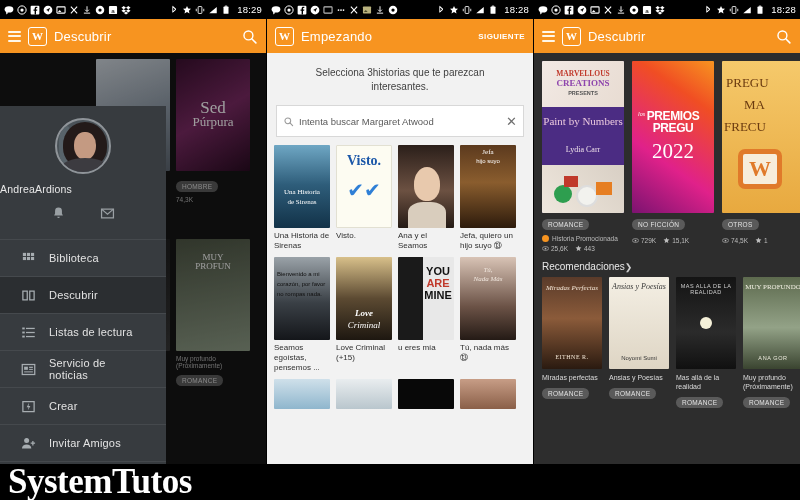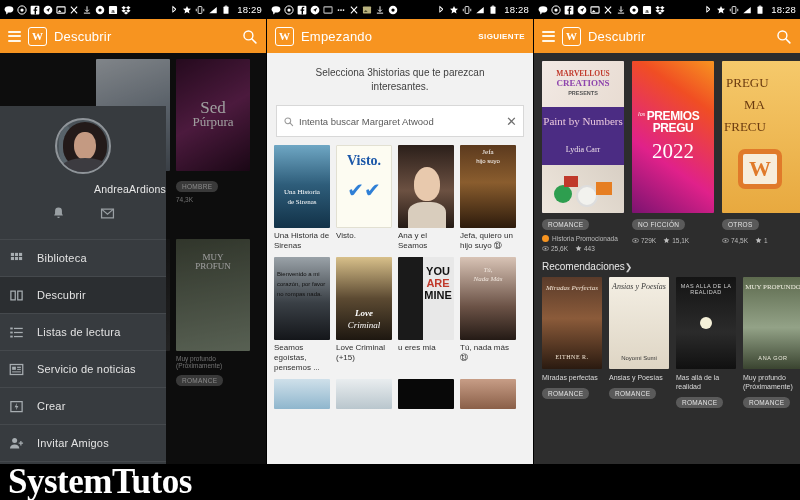--- a/index.html
+++ b/index.html
@@ -44,37 +44,37 @@
   .bg-row { display:flex; gap:6px; padding:0 4px 6px 4px; }
   .bg-card { width:74px; flex:0 0 74px; }
   .bg-cover { width:74px; height:112px; border-radius:1px; position:relative;
     overflow:hidden; }
   .bg-meta { margin-top:4px; }
   .bg-badge { display:inline-block; background:#5c5c5c; color:#dcdcdc; font-size:6.5px;
     padding:2px 6px; border-radius:7px; letter-spacing:.3px; }
   .bg-stats { color:#b4b4b4; font-size:6.5px; margin-top:3px; }
   .drawer { position:absolute; left:0; top:53px; width:166px; bottom:0;
     background:#373b3f; z-index:5; }
-  .profile { padding:12px 0 8px 0; text-align:right; }
+  .profile { padding:12px 0 8px 0; text-align:left; }
   .avatar { width:56px; height:56px; border-radius:50%; margin:0 auto;
     border:2px solid #8f9499; overflow:hidden; position:relative;
     background:#4a5258; }
   .av-hair { position:absolute; left:6px; top:2px; width:44px; height:46px;
     background:#231a19; border-radius:50% 50% 44% 44%; }
   .av-face { position:absolute; left:17px; top:12px; width:22px; height:28px;
     background:#c49a82; border-radius:46% 46% 50% 50%; }
   .av-body { position:absolute; left:4px; bottom:-6px; width:48px; height:20px;
     background:#3c3b40; border-radius:50% 50% 0 0; }
   .av-sh { position:absolute; left:2px; top:6px; width:13px; height:38px;
     background:#5e6a70; border-radius:40%; opacity:.75; }
   .uname { color:#e8e8e8; font-size:10.5px; margin-top:9px; letter-spacing:.2px; }
   .prof-icons { display:flex; justify-content:space-around; padding:11px 34px 0 34px; }
   .prof-icons svg { width:15px; height:15px; fill:#9aa0a4; }
   .menu { margin-top:10px; border-top:1px solid #45494d; }
-  .mi { display:flex; align-items:center; gap:13px; height:37px; padding:0 9px;
+  .mi { display:flex; align-items:center; gap:13px; height:37px; padding:0 21px;
     border-bottom:1px solid #45494d; }
   .mi.active { background:#2b2e31; }
   .mi svg { width:15px; height:15px; fill:#a7adb1; flex:0 0 15px; }
   .mi span { color:#e3e3e3; font-size:11px; letter-spacing:.2px; }
 
   
   .p2 .body { position:absolute; left:0; top:53px; right:0; bottom:0;
     background:#f2f2f2; overflow:hidden; }
   .onb-title { text-align:center; color:#3f3f3f; font-size:10px; line-height:14px;
     padding:13px 26px 11px 26px; }

